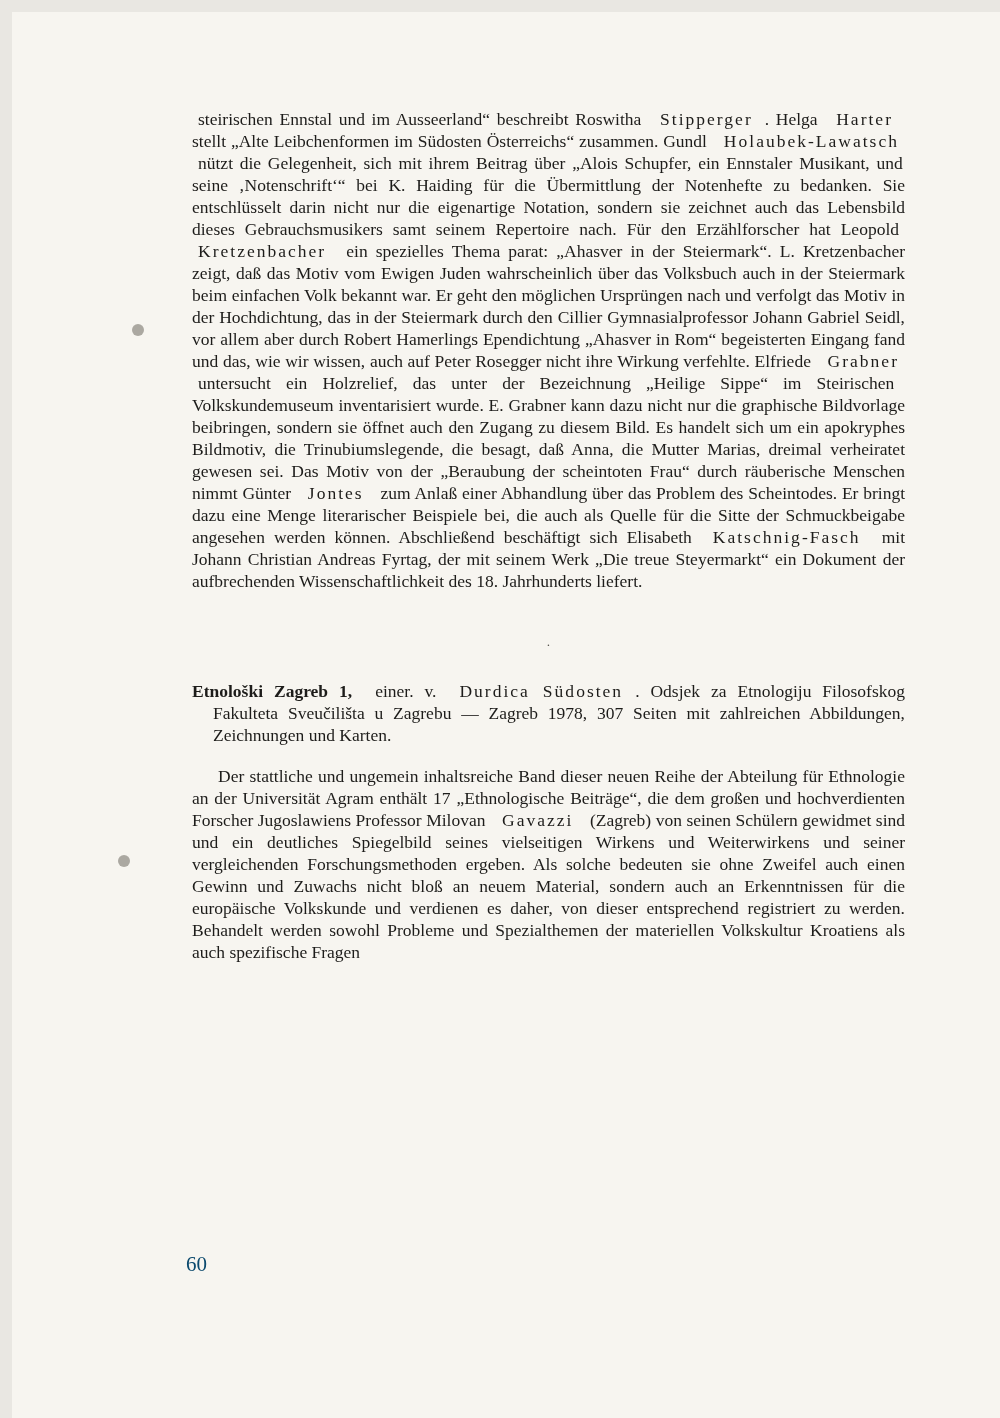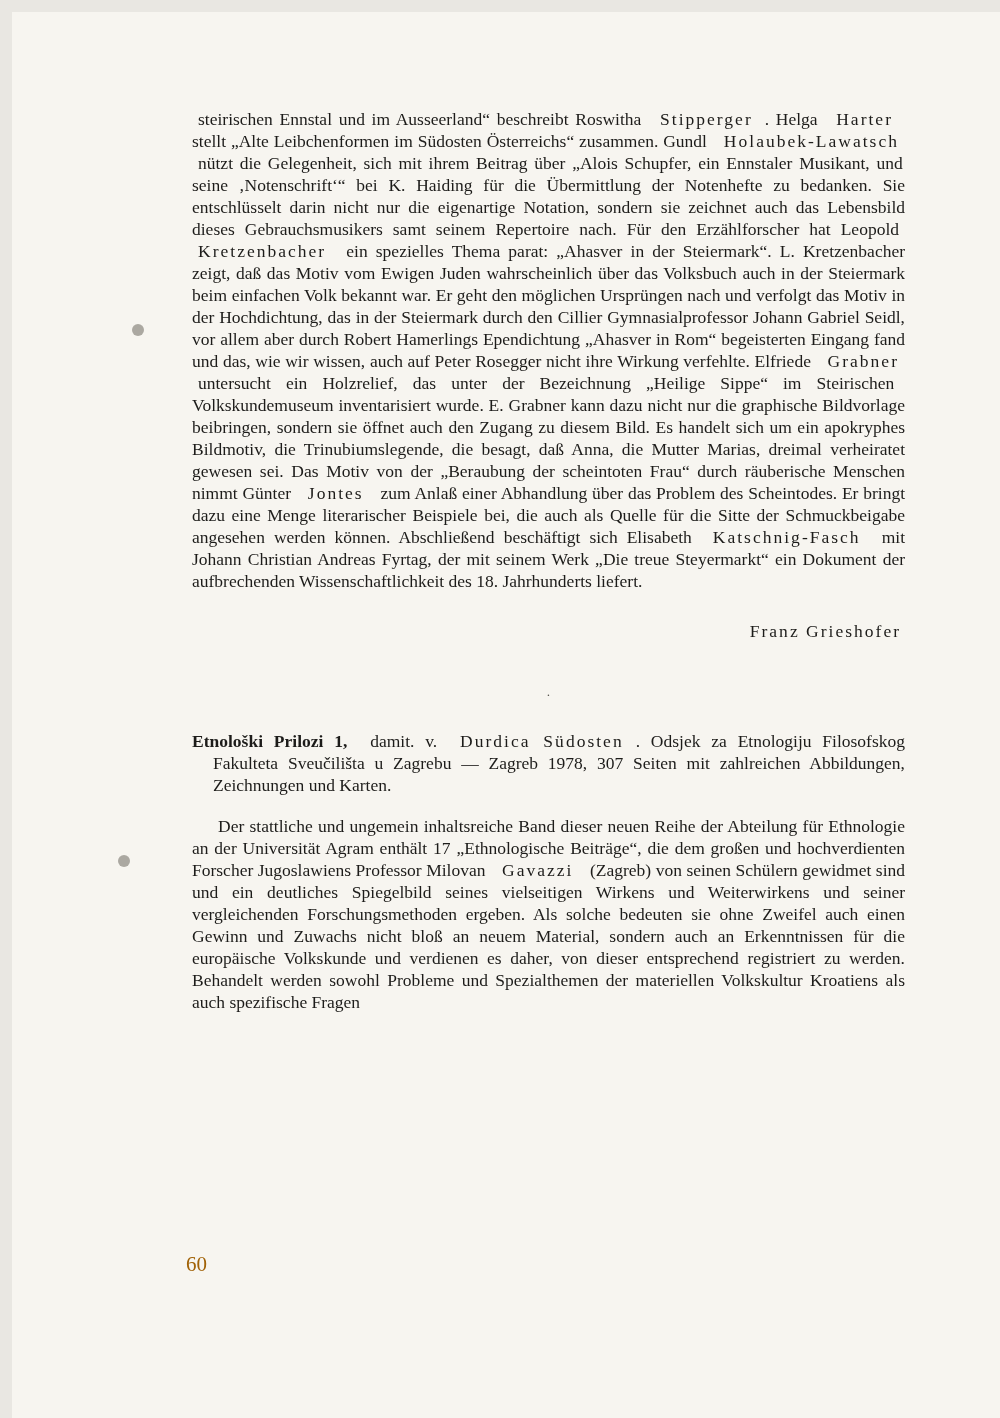--- a/index.html
+++ b/index.html
@@ -36,21 +36,21 @@
     font-size: 13px;
     color: #55524c;
   }
   .spaced { letter-spacing: 0.115em; }
   .bold { font-weight: bold; }
   .pagenum {
     position: absolute;
     left: 168px;
     top: 1234px;
     font-size: 21px;
-    color: #a16207;
+    color: #0c4a6e;
   }
   .artifact-line {
     position: absolute;
     left: 382px;
     top: 1411px;
     width: 330px;
     height: 3px;
     background: #6b6861;
     opacity: 0.55;
     border-radius: 2px;
@@ -66,23 +66,22 @@
   .speck-1 { left: 120px; top: 312px; }
   .speck-2 { left: 106px; top: 843px; }
 </style>
 </head>
 <body>
 
 <div class="page">
 
   <div class="textblock">
       <p class="paragraph"><span>steirischen Ennstal und im Ausseerland“ beschreibt Roswitha </span><span class="spaced">Stipperger</span><span>. Helga </span><span class="spaced">Harter</span><span> stellt „Alte Leibchenformen im Südosten Österreichs“ zusammen. Gundl </span><span class="spaced">Holaubek-Lawatsch</span><span> nützt die Gelegenheit, sich mit ihrem Beitrag über „Alois Schupfer, ein Ennstaler Musikant, und seine ‚Notenschrift‘“ bei K. Haiding für die Übermittlung der Notenhefte zu bedanken. Sie entschlüsselt darin nicht nur die eigenartige Notation, sondern sie zeichnet auch das Lebensbild dieses Gebrauchsmusikers samt seinem Repertoire nach. Für den Erzählforscher hat Leopold </span><span class="spaced">Kretzenbacher</span><span> ein spezielles Thema parat: „Ahasver in der Steiermark“. L. Kretzenbacher zeigt, daß das Motiv vom Ewigen Juden wahrscheinlich über das Volksbuch auch in der Steiermark beim einfachen Volk bekannt war. Er geht den möglichen Ursprüngen nach und verfolgt das Motiv in der Hochdichtung, das in der Steiermark durch den Cillier Gymnasialprofessor Johann Gabriel Seidl, vor allem aber durch Robert Hamerlings Ependichtung „Ahasver in Rom“ begeisterten Eingang fand und das, wie wir wissen, auch auf Peter Rosegger nicht ihre Wirkung verfehlte. Elfriede </span><span class="spaced">Grabner</span><span> untersucht ein Holzrelief, das unter der Bezeichnung „Heilige Sippe“ im Steirischen Volkskundemuseum inventarisiert wurde. E. Grabner kann dazu nicht nur die graphische Bildvorlage beibringen, sondern sie öffnet auch den Zugang zu diesem Bild. Es handelt sich um ein apokryphes Bildmotiv, die Trinubiumslegende, die besagt, daß Anna, die Mutter Marias, dreimal verheiratet gewesen sei. Das Motiv von der „Beraubung der scheintoten Frau“ durch räuberische Menschen nimmt Günter </span><span class="spaced">Jontes</span><span> zum Anlaß einer Abhandlung über das Problem des Scheintodes. Er bringt dazu eine Menge literarischer Beispiele bei, die auch als Quelle für die Sitte der Schmuckbeigabe angesehen werden können. Abschließend beschäftigt sich Elisabeth </span><span class="spaced">Katschnig-Fasch</span><span> mit Johann Christian Andreas Fyrtag, der mit seinem Werk „Die treue Steyermarkt“ ein Dokument der aufbrechenden Wissenschaftlichkeit des 18. Jahrhunderts liefert.</span></p>
-      <p class="signature"><span class="spaced">Franz Grieshofer</span></p>
       <div class="separator">·</div>
-      <p class="heading"><span class="bold">Etnološki Prilozi 1,</span><span> damit. v. </span><span class="spaced">Durdica Südosten</span><span>. Odsjek za Etnologiju Filosofskog Fakulteta Sveučilišta u Zagrebu — Zagreb 1978, 307 Seiten mit zahlreichen Abbildungen, Zeichnungen und Karten.</span></p>
+      <p class="heading"><span class="bold">Etnološki Zagreb 1,</span><span> einer. v. </span><span class="spaced">Durdica Südosten</span><span>. Odsjek za Etnologiju Filosofskog Fakulteta Sveučilišta u Zagrebu — Zagreb 1978, 307 Seiten mit zahlreichen Abbildungen, Zeichnungen und Karten.</span></p>
       <p class="paragraph indent"><span>Der stattliche und ungemein inhaltsreiche Band dieser neuen Reihe der Abteilung für Ethnologie an der Universität Agram enthält 17 „Ethnologische Beiträge“, die dem großen und hochverdienten Forscher Jugoslawiens Professor Milovan </span><span class="spaced">Gavazzi</span><span> (Zagreb) von seinen Schülern gewidmet sind und ein deutliches Spiegelbild seines vielseitigen Wirkens und Weiterwirkens und seiner vergleichenden Forschungsmethoden ergeben. Als solche bedeuten sie ohne Zweifel auch einen Gewinn und Zuwachs nicht bloß an neuem Material, sondern auch an Erkenntnissen für die europäische Volkskunde und verdienen es daher, von dieser entsprechend registriert zu werden. Behandelt werden sowohl Probleme und Spezialthemen der materiellen Volkskultur Kroatiens als auch spezifische Fragen</span></p>
     </div>
 
   <div class="pagenum">60</div>
 
   <div class="artifact-line"></div>
   <div class="speck speck-1"></div>
   <div class="speck speck-2"></div>
 
 </div>

